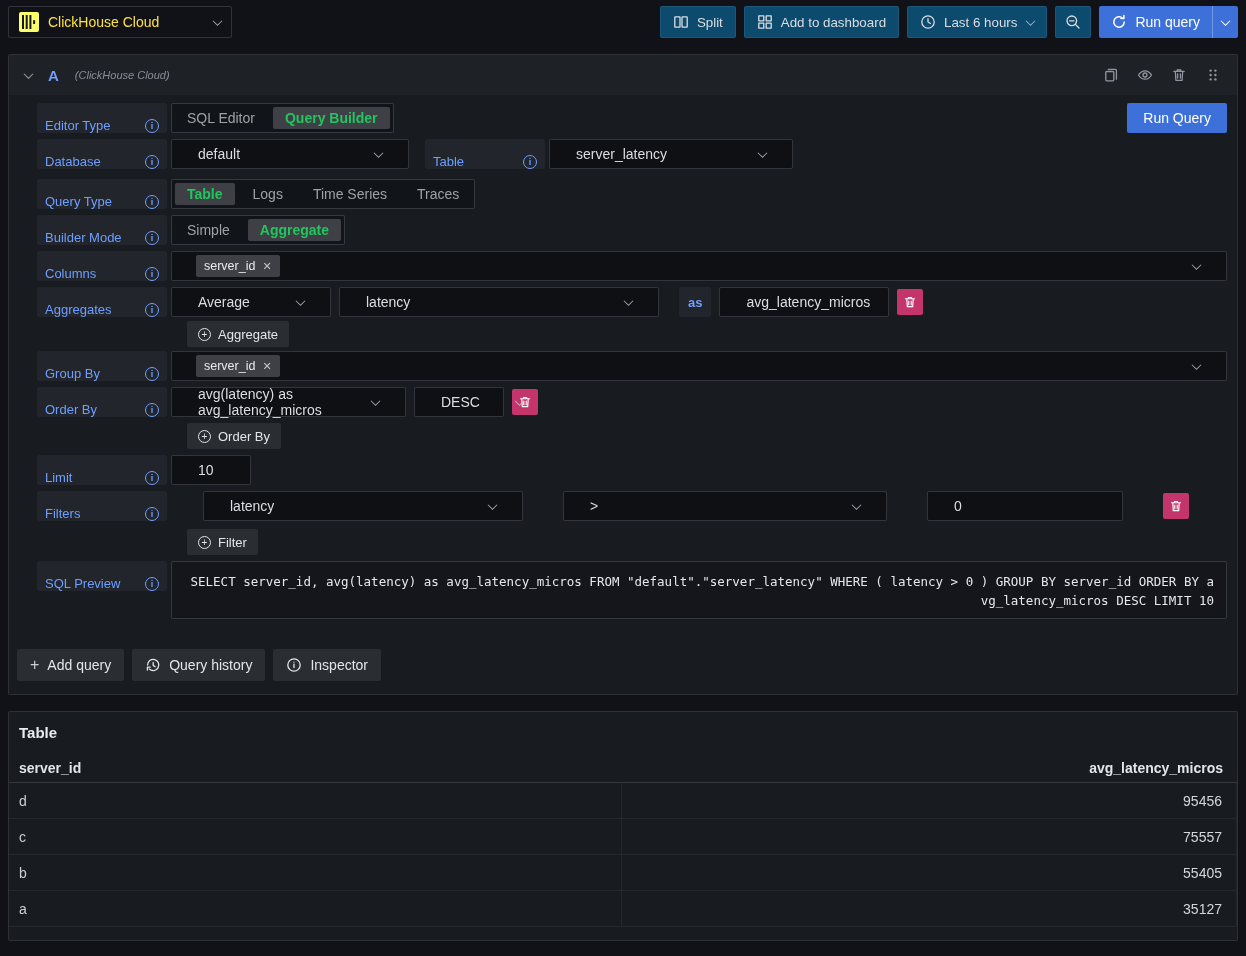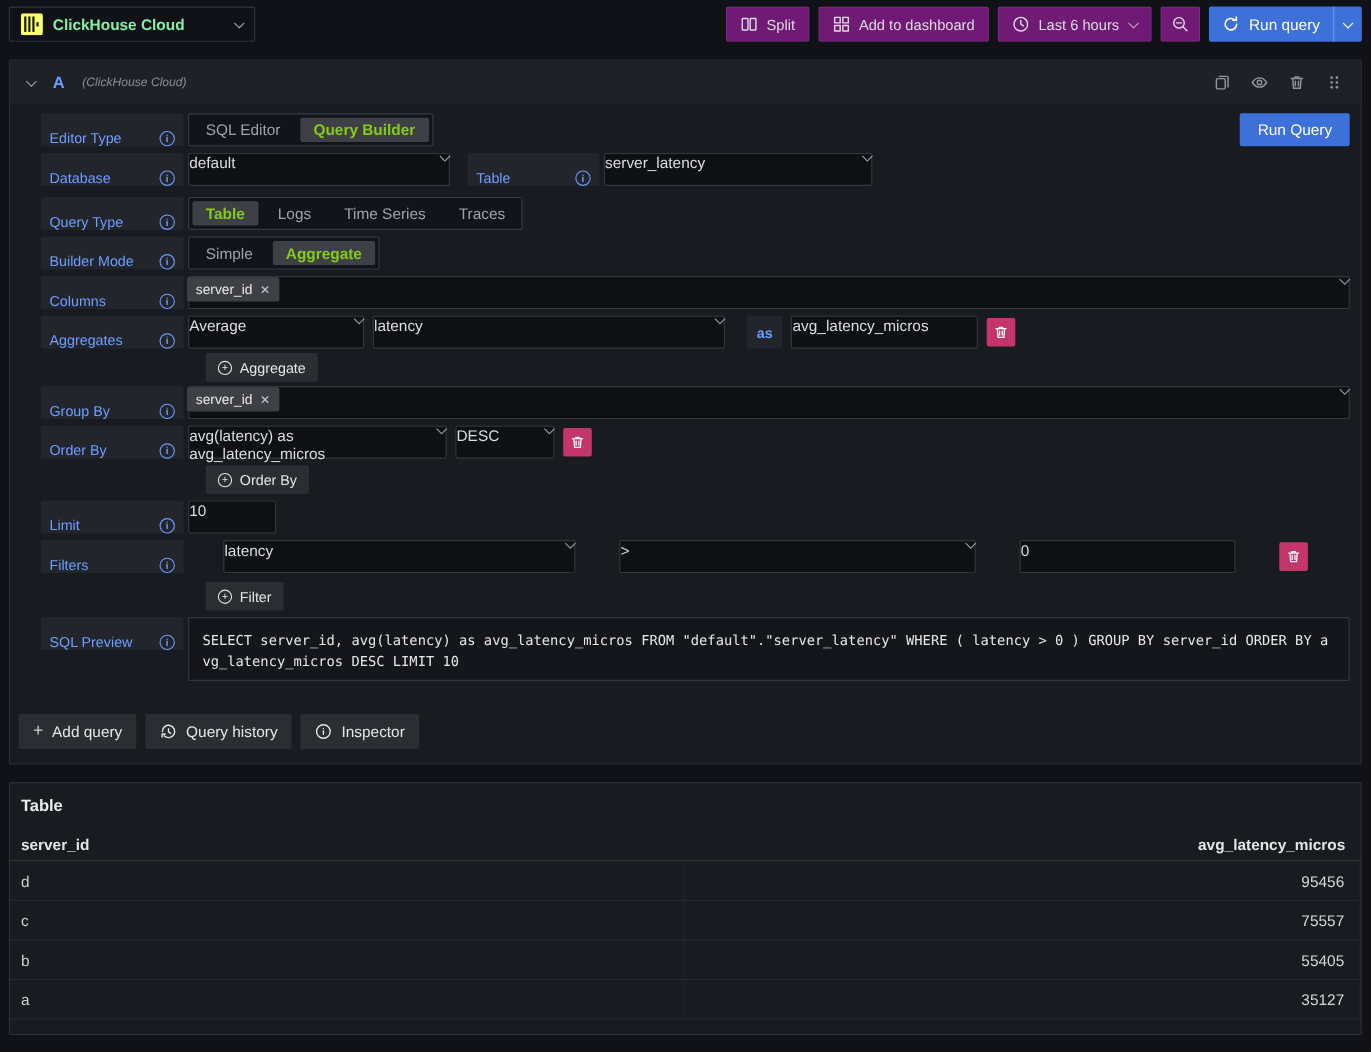--- a/index.html
+++ b/index.html
@@ -6,26 +6,26 @@
   html,body { width:1246px; height:956px; background:#111217; color:#ccccdc;
     font-family:"Liberation Sans", sans-serif; font-size:14px; overflow:hidden; }
 
   svg { display:block; }
   .ico { stroke:currentColor; fill:none; stroke-width:1.3; stroke-linecap:round; stroke-linejoin:round; }
 
   
   .topbar { height:44px; display:flex; align-items:center; justify-content:space-between; padding:6px 8px; }
   .ds-picker { width:224px; height:32px; display:flex; align-items:center; gap:9px;
     border:1px solid rgba(204,204,220,0.18); border-radius:2px; padding:0 10px; cursor:pointer; }
-  .ds-picker .name { flex:1; color:#86efac; font-weight:700; }
+  .ds-picker .name { flex:1; color:#fde047; font-weight:400; }
   .caret { width:7px; height:7px; border-right:1.6px solid rgba(204,204,220,0.75);
     border-bottom:1.6px solid rgba(204,204,220,0.75); transform:rotate(45deg) translate(-1px,-1px); flex:none; }
   .tb-right { display:flex; align-items:center; gap:8px; }
   .tb-btn { height:32px; display:flex; align-items:center; gap:8px; padding:0 12px;
-    background:#701a75; border:1px solid rgba(204,204,220,0.10); border-radius:2px;
+    background:#0c4a6e; border:1px solid rgba(204,204,220,0.10); border-radius:2px;
     color:#dcdde1; font-weight:500; cursor:pointer; }
   .tb-btn .caret { margin-left:2px; }
   .run-query-split { display:flex; height:32px; border-radius:2px; overflow:hidden; background:#3d71d9; color:#fff; cursor:pointer; }
   .rq-main { display:flex; align-items:center; gap:8px; padding:0 12px; font-weight:500; }
   .rq-caret { display:flex; align-items:center; padding:0 9px; border-left:1px solid rgba(255,255,255,0.28); }
   .rq-caret .caret { border-color:#fff; }
 
   
   .panel { margin:10px 8px 0; background:#181b1f; border:1px solid rgba(204,204,220,0.12); border-radius:2px; }
   .editor-panel { height:641px; }
@@ -42,29 +42,29 @@
   .mb8 { margin-bottom:8px;gap:40px; }
   .lbl { width:130px; flex:none; background:#22252b; color:#6e9fff; border-radius:2px;
     display:flex; align-items:flex-end; justify-content:space-between; padding:0 8px;
     font-size:13px; font-weight:500; margin-right:-4px; }
   .info-icon { width:14px; height:14px; border:1.2px solid currentColor; border-radius:50%;
     display:inline-flex; align-items:center; justify-content:center; flex:none;
     font-size:9px; font-weight:700; cursor:pointer; }
   .info-icon::before { content:"i"; }
 
   .field { background:#0e1014; border:1px solid rgba(204,204,220,0.20); border-radius:2px;
-    display:flex; align-items:flex-start; padding:0 0; color:#dcdde2; cursor:pointer; }
+    display:flex; align-items:center; padding:0 26px; color:#dcdde2; cursor:pointer; }
   .select { justify-content:space-between; gap:8px; }
   .grow { flex:1; }
 
   .radio-group { display:flex; align-items:center; border:1px solid rgba(204,204,220,0.20);
     border-radius:2px; background:#111419; }
   .radio-opt { padding:0 15px; height:100%; display:flex; align-items:center;
     color:#9fa1a8; font-weight:500; cursor:pointer; }
-  .radio-opt.active { background:#3e4046; color:#84cc16; font-weight:600; border-radius:2px;
+  .radio-opt.active { background:#3e4046; color:#22c55e; font-weight:600; border-radius:2px;
     margin:3px; padding:0 12px; height:calc(100% - 6px); }
 
   .chip { background:#3e4046; color:#e8e9ed; border-radius:2px; height:22px;
     display:flex; align-items:center; gap:7px; padding:0 8px; font-size:12.5px; cursor:default; }
   .chip .x { font-size:11px; color:#c4c5cb; cursor:pointer; }
 
   .as-box { background:#22252b; color:#6e9fff; border-radius:2px; display:flex;
     align-items:center; padding:0 9px; font-weight:600; font-size:13px; margin-left:12px; }
 
   .danger-btn { width:26px; height:26px; align-self:center; flex:none; background:#c4366b;
@@ -74,21 +74,21 @@
   .sub-btn { height:26px; margin-left:150px; display:flex; align-items:center; gap:7px;
     padding:0 11px; background:rgba(204,204,220,0.10); border:none; border-radius:2px;
     color:#e4e5e9; font-weight:500; font-size:13px; cursor:pointer; }
   .plus-circle { width:13px; height:13px; border:1.2px solid currentColor; border-radius:50%;
     display:inline-flex; align-items:center; justify-content:center; font-size:10px; font-weight:500; }
   .plus-circle::before { content:"+"; }
 
   .sql-row { height:auto; }
   .sql-box { flex:1; height:58px; background:#14161b; border:1px solid rgba(204,204,220,0.18);
     border-radius:2px; padding:10px 12px; font-family:"DejaVu Sans Mono", monospace;
-    font-size:12.5px; line-height:19px; color:#e6e7eb; white-space:pre-wrap; word-break:break-all; }
+    font-size:12.5px; line-height:19px; color:#e6e7eb; white-space:pre-wrap; word-break:break-all;text-align:right; }
 
   .editor-footer { display:flex; gap:8px; padding:24px 8px 0 8px; }
   .sec-btn { height:32px; display:flex; align-items:center; gap:8px; padding:0 13px;
     background:rgba(204,204,220,0.10); border:none; border-radius:2px; color:#e4e5e9;
     font-weight:500; font-size:14px; cursor:pointer; }
   .plus-glyph { font-size:16px; font-weight:400; color:#cfd0d5; }
 
   
   .table-panel { margin-top:16px; height:230px; padding:8px 0 0; }
   .tp-title { padding:4px 10px 12px; font-weight:600; font-size:15px; color:#eaebef; }

